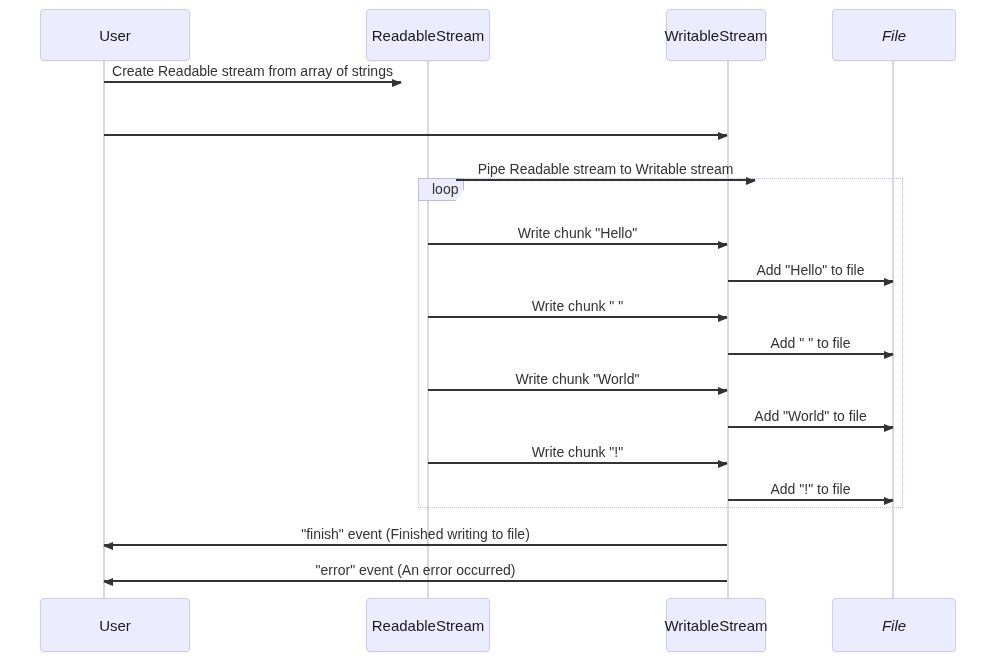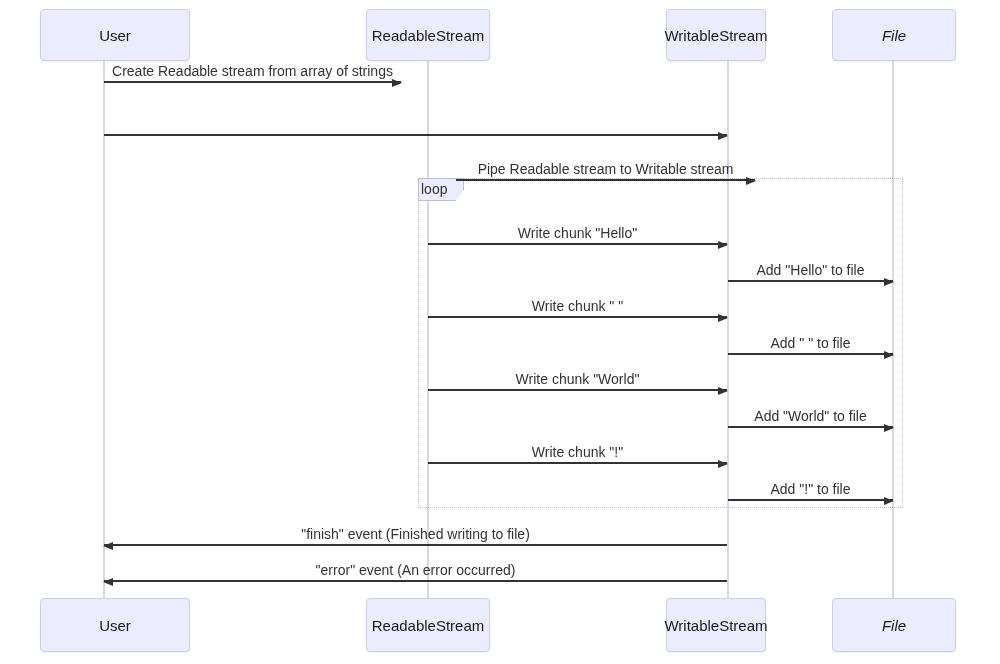--- a/index.html
+++ b/index.html
@@ -67,21 +67,21 @@
     top: -1px;
     width: 46px;
     height: 23px;
     background: #ECECFF;
     border: 1px solid #BCBCDE;
     box-sizing: border-box;
     clip-path: polygon(0 0, 100% 0, 100% 50%, 82% 100%, 0 100%);
     font-size: 14px;
     color: #333333;
     line-height: 21px;
-    padding-left: 2px;
+    padding-left: 13px;
   }
   .loop-cond {
     position: absolute;
     top: 4px;
     left: 40px;
     right: 0;
     text-align: center;
     font-size: 14px;
     color: #333333;
     white-space: nowrap;

